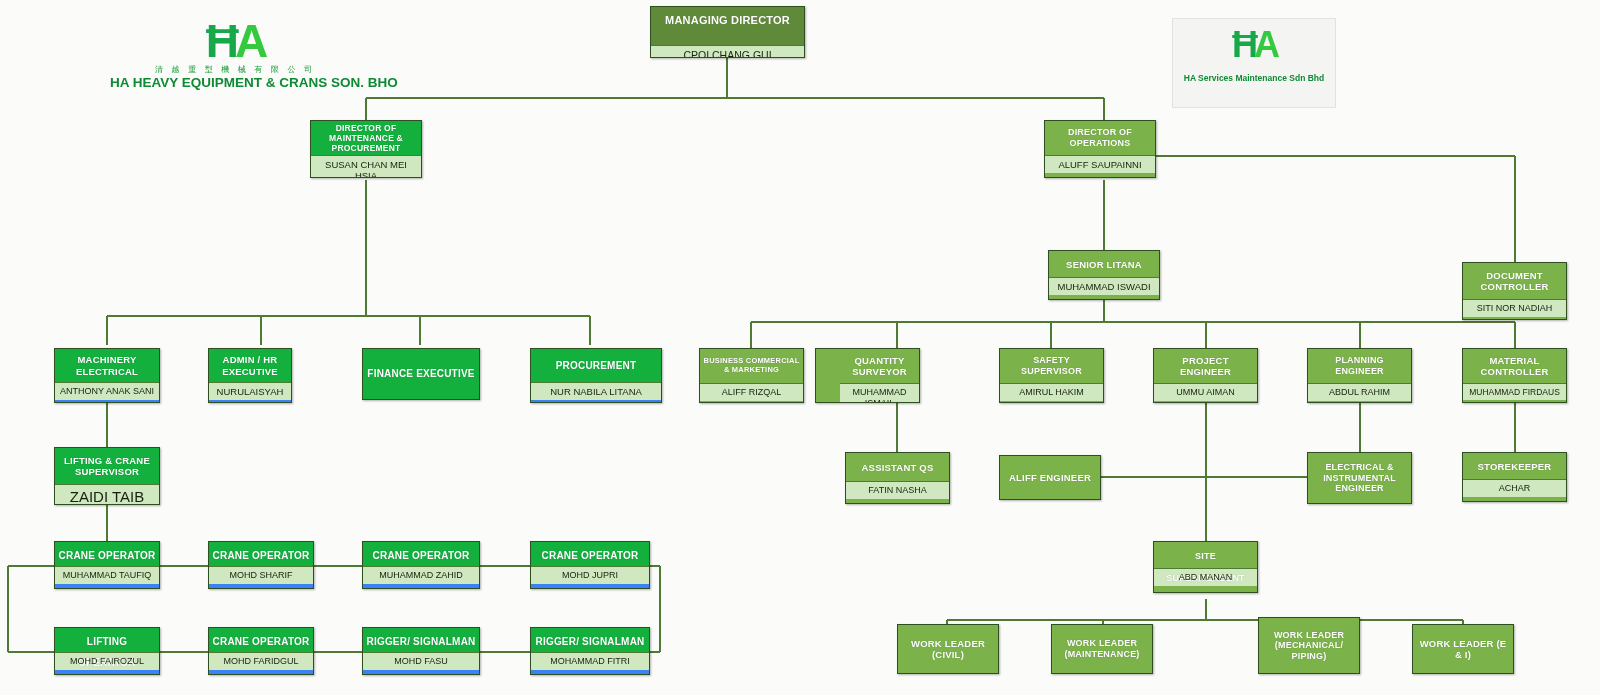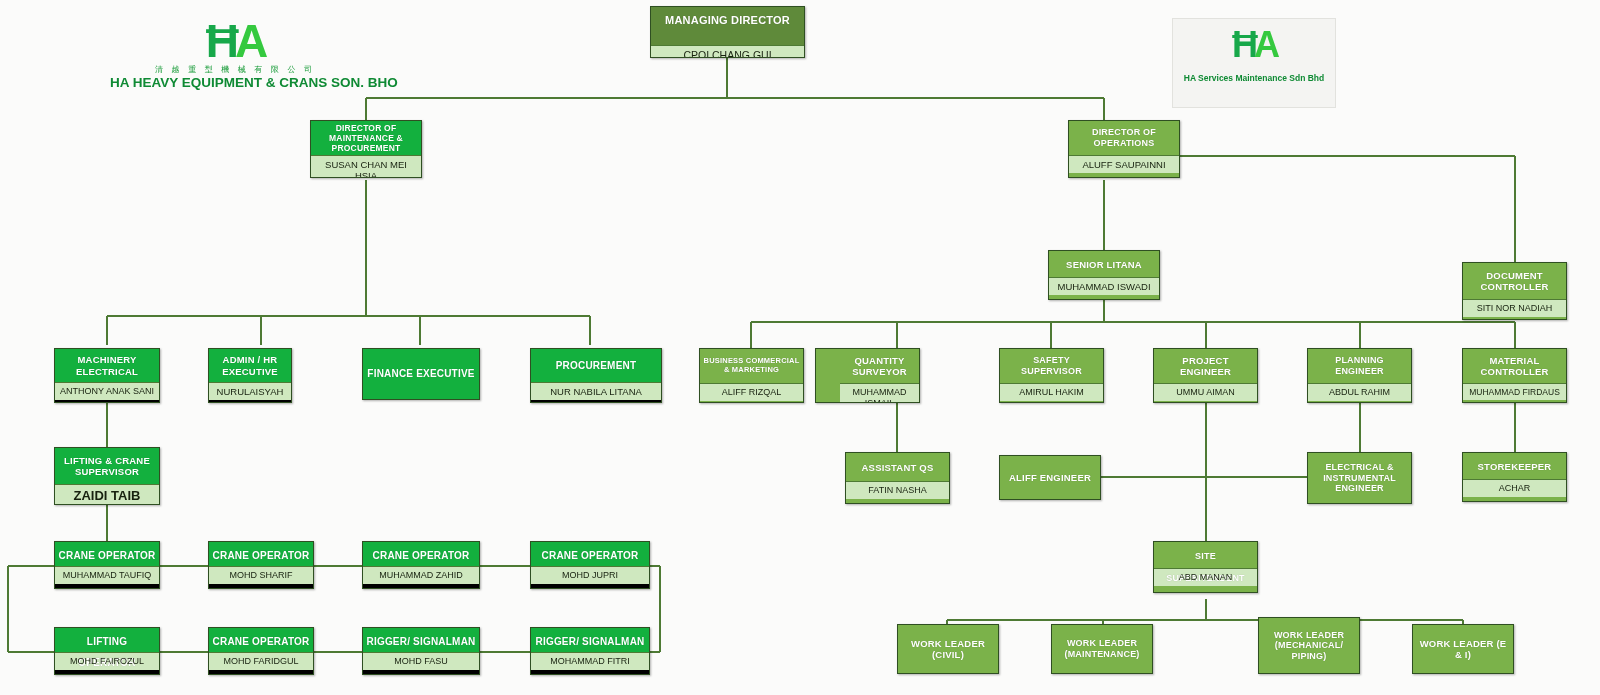--- a/index.html
+++ b/index.html
@@ -39,21 +39,21 @@
     line-height:1.2;
     padding:3px 2px;
     border-top:1px solid #4e7a34;
     box-sizing:border-box;
   }
   
   .pal-dark{background:#5f8a3a;}
   .pal-dark .title{background:#5f8a3a;}
   .pal-mid{background:#7bb24a;}
   .pal-mid .title{background:#7bb24a;}
-  .pal-bright{background:#000000;}
+  .pal-bright{background:#3b82f6;}
   .pal-bright .title{background:#13b03e;}
 
   .logo{position:absolute;}
   .logo-mark{
     font-weight:bold;
     line-height:1;
     letter-spacing:-4px;
     text-align:center;
   }
   .logo-cn{
@@ -154,21 +154,21 @@
   <div class="node pal-dark" style="left:650px;top:6px;width:155px;height:52px;">
     <div class="title" style="font-size:11px;height:38px;line-height:21px;">MANAGING DIRECTOR</div>
     <div class="name">CPOI CHANG GUI</div>
   </div>
 
   <div class="node pal-bright" style="left:310px;top:120px;width:112px;height:58px;">
     <div class="title" style="font-size:8.5px;height:34px;display:flex;align-items:center;justify-content:center;">DIRECTOR OF MAINTENANCE &amp; PROCUREMENT</div>
     <div class="name" style="font-size:9.5px;">SUSAN CHAN MEI HSIA</div>
   </div>
 
-  <div class="node pal-mid" style="left:1068px;top:120px;width:112px;height:58px;">
+  <div class="node pal-mid" style="left:1044px;top:120px;width:112px;height:58px;">
     <div class="title" style="font-size:9px;height:34px;display:flex;align-items:center;justify-content:center;">DIRECTOR OF OPERATIONS</div>
     <div class="name" style="font-size:9.5px;">ALUFF SAUPAINNI</div>
   </div>
 
   <div class="node pal-mid" style="left:1048px;top:250px;width:112px;height:50px;">
     <div class="title" style="font-size:9.5px;height:26px;line-height:22px;">SENIOR LITANA</div>
     <div class="name" style="font-size:9.5px;">MUHAMMAD ISWADI</div>
   </div>
 
   <div class="node pal-mid" style="left:1462px;top:262px;width:105px;height:58px;">
@@ -190,21 +190,21 @@
     <div class="title" style="font-size:10px;height:50px;display:flex;align-items:center;justify-content:center;">FINANCE EXECUTIVE</div>
   </div>
 
   <div class="node pal-bright" style="left:530px;top:348px;width:132px;height:55px;">
     <div class="title" style="font-size:10px;height:33px;line-height:28px;">PROCUREMENT</div>
     <div class="name" style="font-size:9.5px;">NUR NABILA LITANA</div>
   </div>
 
   <div class="node pal-bright" style="left:54px;top:447px;width:106px;height:58px;">
     <div class="title" style="font-size:9.5px;height:36px;display:flex;align-items:center;justify-content:center;">LIFTING &amp; CRANE SUPERVISOR</div>
-    <div class="name" style="font-size:13px;font-weight:bold;">ZAIDI TAIB</div>
+    <div class="name" style="font-size:15px;">ZAIDI TAIB</div>
   </div>
 
   <div class="node pal-bright" style="left:54px;top:541px;width:106px;height:48px;">
     <div class="title" style="font-size:10px;height:24px;line-height:21px;">CRANE OPERATOR</div>
     <div class="name" style="font-size:9px;">MUHAMMAD TAUFIQ</div>
   </div>
   <div class="node pal-bright" style="left:208px;top:541px;width:106px;height:48px;">
     <div class="title" style="font-size:10px;height:24px;line-height:21px;">CRANE OPERATOR</div>
     <div class="name" style="font-size:9px;">MOHD SHARIF</div>
   </div>

